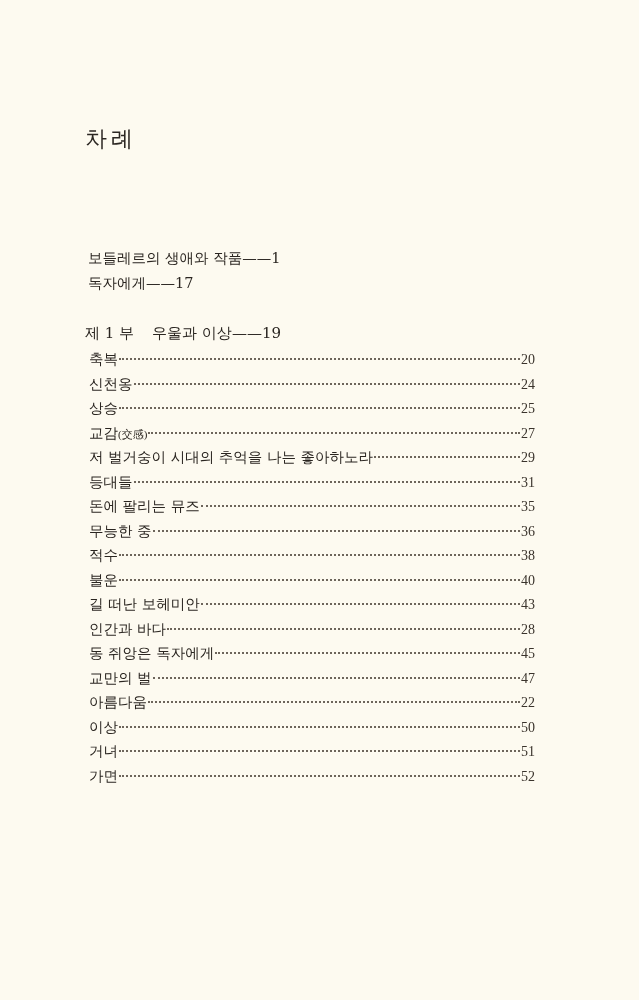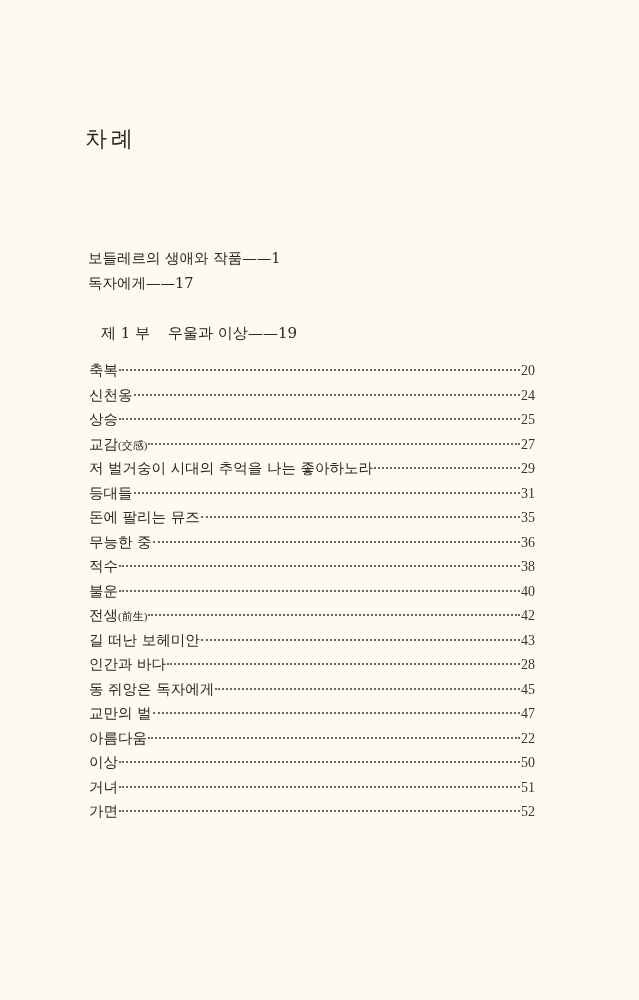--- a/index.html
+++ b/index.html
@@ -12,24 +12,24 @@
   }
   .page { position: absolute; left: 0; top: 0; width: 514px; height: 1000px; }
   .title {
     position: absolute; left: 85px; top: 124px;
     font-size: 22px; letter-spacing: 4px; color: #2b2622;
   }
   .intro { position: absolute; left: 88px; top: 246px; font-size: 14.5px; }
   .intro .row { height: 25px; line-height: 25px; white-space: nowrap; }
   .part {
     position: absolute; left: 85px; top: 321px; font-size: 15px;
-    height: 24px; line-height: 24px; white-space: nowrap; margin-left: 16px;
+    height: 24px; line-height: 24px; white-space: nowrap;
   }
   .part .gap { display: inline-block; width: 18px; }
-  .toc { position: absolute; left: 89px; top: 358px; width: 446px; text-align: right; }
+  .toc { position: absolute; left: 89px; top: 347px; width: 446px; text-align: right; }
   .entry {
     display: flex; align-items: baseline;
     height: 24.5px; line-height: 24.5px; font-size: 14.5px;
     white-space: nowrap;
   }
   .entry .label { flex: 0 0 auto; }
   .entry .dots {
     flex: 1 1 auto; overflow: hidden; margin: 0 1px;
     border-bottom: 2px dotted #6d655b; height: 0; position: relative; top: -4px;
   }
@@ -102,25 +102,20 @@
         <span class="label">적수</span>
         <span class="dots"></span>
         <span class="page-num">38</span>
       </div>
     <div class="entry">
         <span class="label">불운</span>
         <span class="dots"></span>
         <span class="page-num">40</span>
       </div>
     <div class="entry">
-        <span class="label"><span>전생</span><span class="hanja">(前生)</span></span>
-        <span class="dots"></span>
-        <span class="page-num">42</span>
-      </div>
-    <div class="entry">
         <span class="label">길 떠난 보헤미안</span>
         <span class="dots"></span>
         <span class="page-num">43</span>
       </div>
     <div class="entry">
         <span class="label">인간과 바다</span>
         <span class="dots"></span>
         <span class="page-num">28</span>
       </div>
     <div class="entry">

